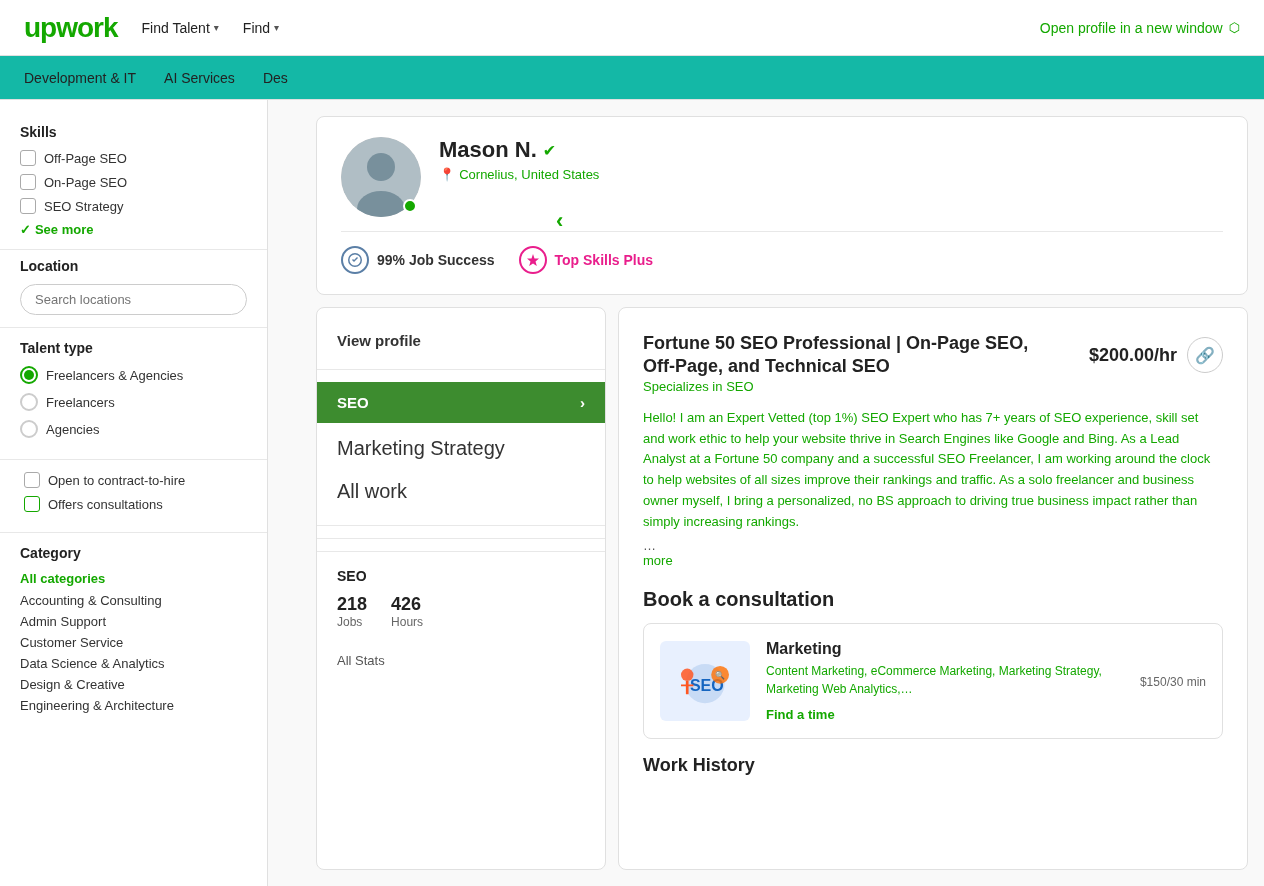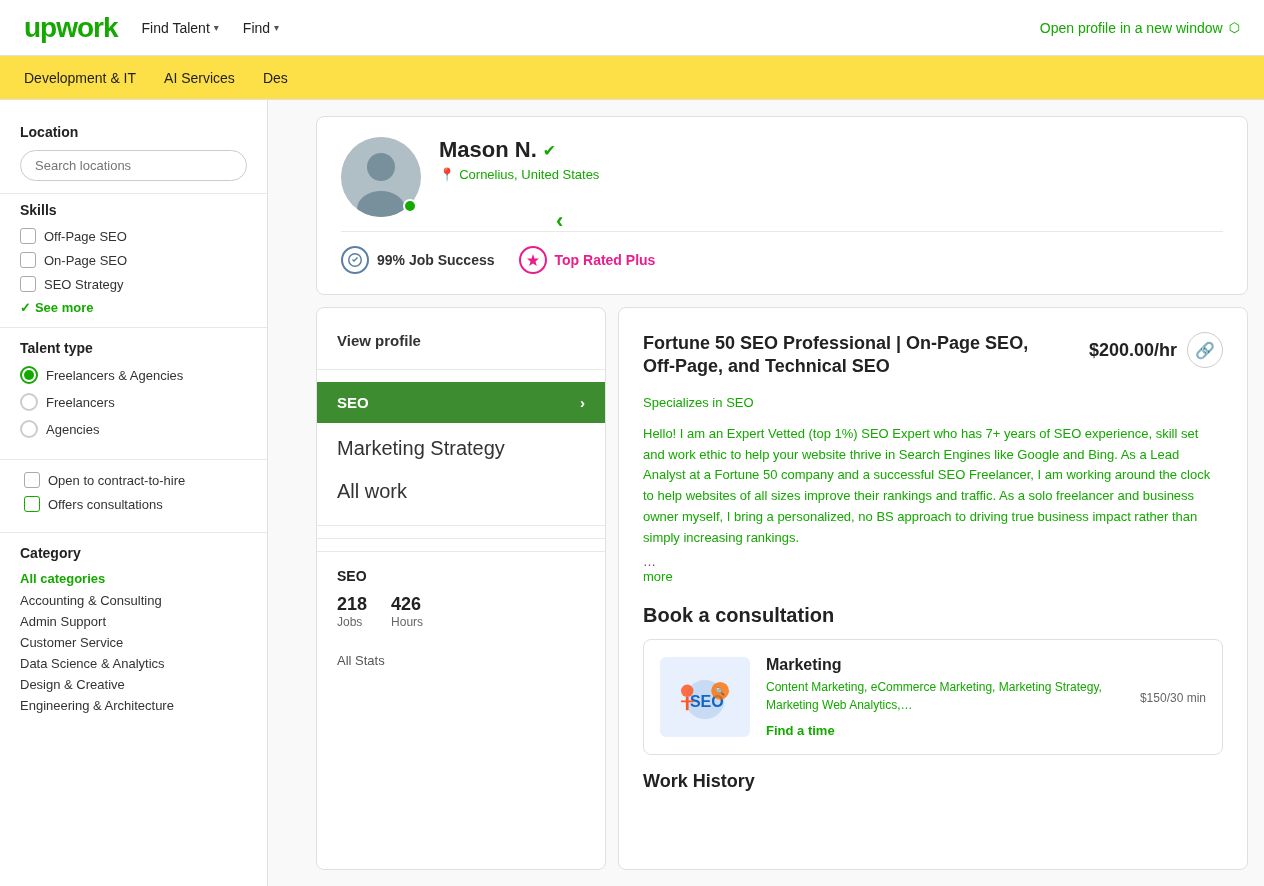--- a/index.html
+++ b/index.html
@@ -10,21 +10,21 @@
       display: flex; align-items: center; background: #fff; border-bottom: 1px solid #e0e0e0;
       padding: 0 24px; height: 56px; gap: 24px; position: relative; z-index: 10;
     }
     .topnav-logo { color: #14a800; font-size: 28px; font-weight: 900; letter-spacing: -1px; }
     .topnav-link { color: #222; font-size: 14px; font-weight: 500; cursor: pointer; display: flex; align-items: center; gap: 4px; }
     .topnav-link .chevron { font-size: 10px; color: #555; }
     .topnav-open-link { color: #14a800; font-size: 14px; font-weight: 500; margin-left: auto; cursor: pointer; display: flex; align-items: center; gap: 6px; }
 
     
     .subnav {
-      background: #fde047; border-bottom: 1px solid #e0e0e0;
+      background: #14b8a6; border-bottom: 1px solid #e0e0e0;
       padding: 0 24px; height: 44px; display: flex; align-items: center; gap: 28px;
     }
     .subnav-item { font-size: 14px; color: #222; font-weight: 500; cursor: pointer; }
 
     
     .main-layout { display: flex; height: calc(886px - 100px); overflow: hidden; }
 
     
     .sidebar {
       width: 268px; min-width: 268px; background: #fff; border-right: 1px solid #e0e0e0;
@@ -125,21 +125,21 @@
     .stat-item { display: flex; flex-direction: column; }
     .stat-number { font-size: 18px; font-weight: 700; color: #222; }
     .stat-label { font-size: 12px; color: #666; }
     .all-stats { font-size: 13px; color: #555; padding: 8px 20px; }
 
     
     .panel-right-col {
       flex: 1; background: #fff; border: 1px solid #e0e0e0; border-radius: 8px;
       overflow-y: auto; margin-top: 12px; margin-left: 12px; padding: 24px;
     }
-    .job-title-row { display: flex; align-items: flex-start; justify-content: space-between; margin-bottom: 16px; gap: 44px; }
+    .job-title-row { display: flex; align-items: center; justify-content: space-between; margin-bottom: 0; gap: 44px; }
     .job-title { font-size: 18px; font-weight: 700; color: #222; flex: 1; line-height: 1.3; }
     .job-rate-wrap { display: flex; align-items: center; gap: 10px; flex-shrink: 0; margin-left: 16px; }
     .job-rate { font-size: 18px; font-weight: 700; color: #222; }
     .link-btn {
       width: 36px; height: 36px; border-radius: 50%; border: 1.5px solid #ccc;
       display: flex; align-items: center; justify-content: center; color: #555; cursor: pointer; font-size: 16px;
     }
     .specializes { font-size: 13px; color: #555; margin-bottom: 14px; }
     .specializes span { color: #14a800; }
     .bio-text { font-size: 13px; color: #14a800; line-height: 1.6; margin-bottom: 4px; }
@@ -188,42 +188,42 @@
   <span class="subnav-item">Development &amp; IT</span>
   <span class="subnav-item">AI Services</span>
   <span class="subnav-item">Des</span>
 </nav>
 
 <div class="main-layout">
 
   <aside class="sidebar">
 
     <div class="sidebar-section">
-      <div class="sidebar-section-title">Location</div>
-      <input class="location-input" type="text" placeholder="Search locations" style="">
-    </div>
-
-    <div class="sidebar-section">
       <div class="sidebar-section-title">Skills</div>
       <div class="sidebar-checkbox-item">
         <div class="sidebar-checkbox"></div>
         <span class="sidebar-checkbox-label">Off-Page SEO</span>
       </div>
       <div class="sidebar-checkbox-item">
         <div class="sidebar-checkbox"></div>
         <span class="sidebar-checkbox-label">On-Page SEO</span>
       </div>
       <div class="sidebar-checkbox-item">
         <div class="sidebar-checkbox"></div>
         <span class="sidebar-checkbox-label">SEO Strategy</span>
       </div>
       <div class="see-more">
         <span>✓</span>
         <span>See more</span>
       </div>
+    </div>
+
+    <div class="sidebar-section">
+      <div class="sidebar-section-title">Location</div>
+      <input class="location-input" type="text" placeholder="Search locations" style="">
     </div>
 
     <div class="talent-type-section">
       <div class="sidebar-section-title">Talent type</div>
       <div class="radio-item">
         <div class="radio-outer selected">
           <div class="radio-inner"></div>
         </div>
         <span class="radio-label">Freelancers &amp; Agencies</span>
       </div>
@@ -298,21 +298,21 @@
                 </svg>
             </div>
             <span class="badge-text">99% Job Success</span>
           </div>
           <div class="badge-item">
             <div class="badge-icon badge-pink">
               <svg width="14" height="14" viewBox="0 0 14 14">
                   <polygon points="7,1 8.5,5.5 13,5.5 9.5,8.5 10.8,13 7,10.5 3.2,13 4.5,8.5 1,5.5 5.5,5.5" fill="#e91e8c"></polygon>
                 </svg>
             </div>
-            <span class="badge-text badge-text-pink">Top Rated Plus</span>
+            <span class="badge-text badge-text-pink">Top Skills Plus</span>
           </div>
         </div>
       </div>
 
       <div class="panel-body" style="margin-left:48px;">
 
         <div class="panel-left-col">
           <a class="view-profile-link">View profile</a>
           <hr class="panel-divider">
           <div class="panel-menu-item-active">

